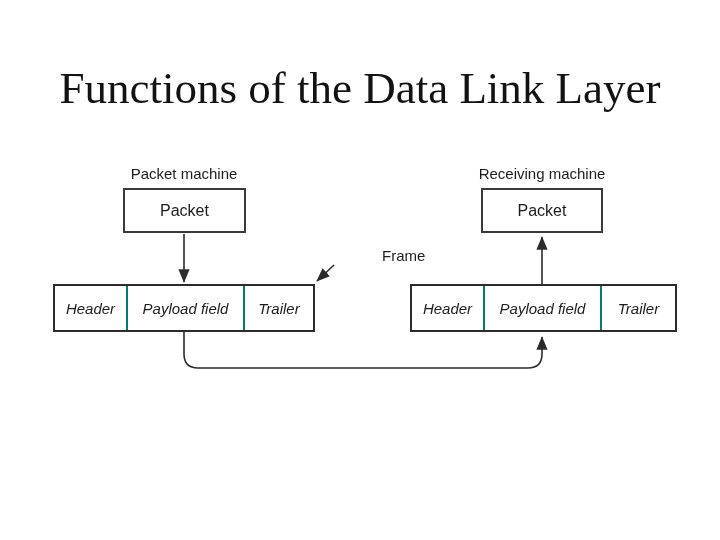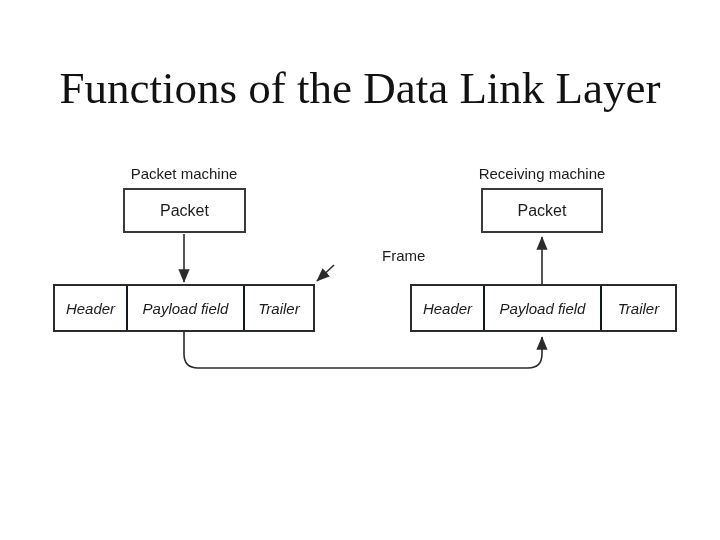--- a/index.html
+++ b/index.html
@@ -67,21 +67,21 @@
   }
   .frame-cell {
     box-sizing: border-box;
     display: flex;
     align-items: center;
     justify-content: center;
     font-size: 15px;
     white-space: nowrap;
   }
   .frame-cell + .frame-cell {
-    border-left: 2px solid #0f172a;
+    border-left: 2px solid #0f766e;
   }
   .frame-label {
     position: absolute;
     font-size: 15px;
     line-height: 15px;
     white-space: nowrap;
   }
 </style>
 </head>
 <body>

